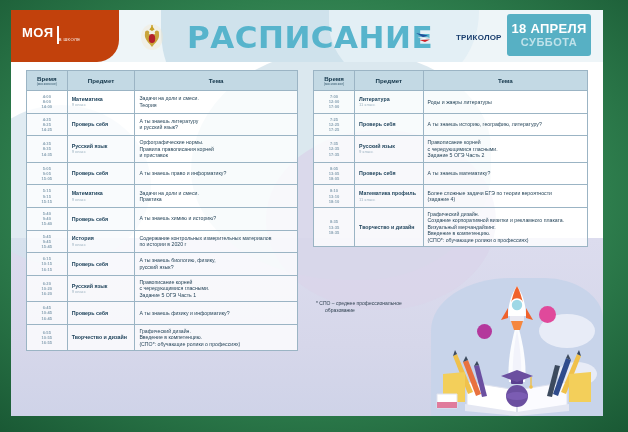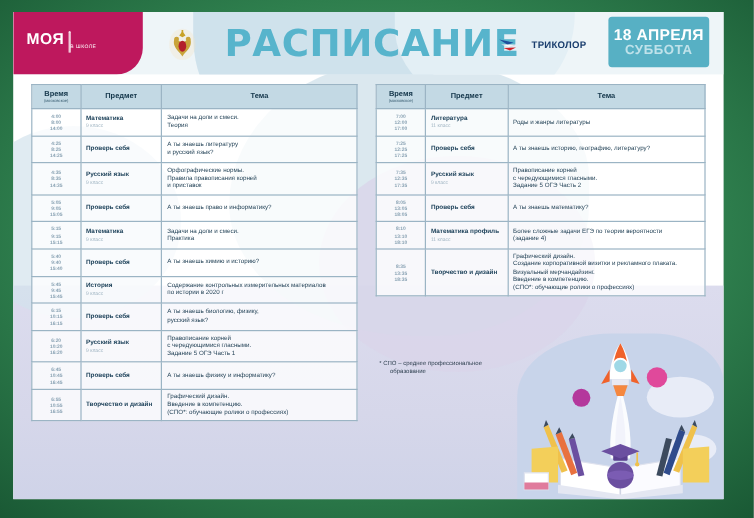--- a/index.html
+++ b/index.html
@@ -46,21 +46,21 @@
   #hdrWaveA{
     position:absolute;left:150px;top:-70px;width:210px;height:190px;
     background:#cfe2ec;border-radius:0 0 60% 55%/0 0 70% 60%;
   }
   #hdrWaveB{
     position:absolute;left:318px;top:-40px;width:150px;height:120px;
     background:#e3eff5;border-radius:0 0 55% 60%/0 0 75% 65%;
   }
   #logoBox{
     position:absolute;left:0;top:0;width:108px;height:52px;
-    background:#be185d;border-radius:0 0 22px 0;
+    background:#c2410c;border-radius:0 0 22px 0;
     display:flex;flex-direction:column;justify-content:center;
     padding-left:11px;box-sizing:border-box;
   }
   #logoRow{display:flex;align-items:flex-start;gap:3px;}
   #logoMoya{
     color:#fff;font-weight:bold;font-size:13px;letter-spacing:.5px;line-height:12px;
   }
   #logoSmall{
     color:#fff;font-size:4.2px;letter-spacing:.4px;line-height:5px;
     margin-top:4px;text-align:center;
@@ -76,21 +76,21 @@
   #emblem{
     position:absolute;left:128px;top:13px;width:26px;height:28px;
   }
   #title{
     position:absolute;left:176px;top:10px;
     font-size:31px;font-weight:bold;letter-spacing:.5px;
     color:#57b4cc;font-family:"DejaVu Sans",sans-serif;
     line-height:34px;white-space:nowrap;text-align:center;
   }
   #tricolor{
-    position:absolute;left:404px;top:20px;display:flex;align-items:center;gap:6px;
+    position:absolute;left:404px;top:20px;display:flex;align-items:center;gap:19px;
   }
   #tricolorMark{width:22px;height:15px;}
   #tricolorText{
     font-size:8px;font-weight:bold;color:#1a3e6e;letter-spacing:.2px;
   }
   #datebox{
     position:absolute;left:496px;top:4px;width:84px;height:42px;
     background:#57b0c4;border-radius:3px;
     display:flex;flex-direction:column;justify-content:center;align-items:center;
   }

